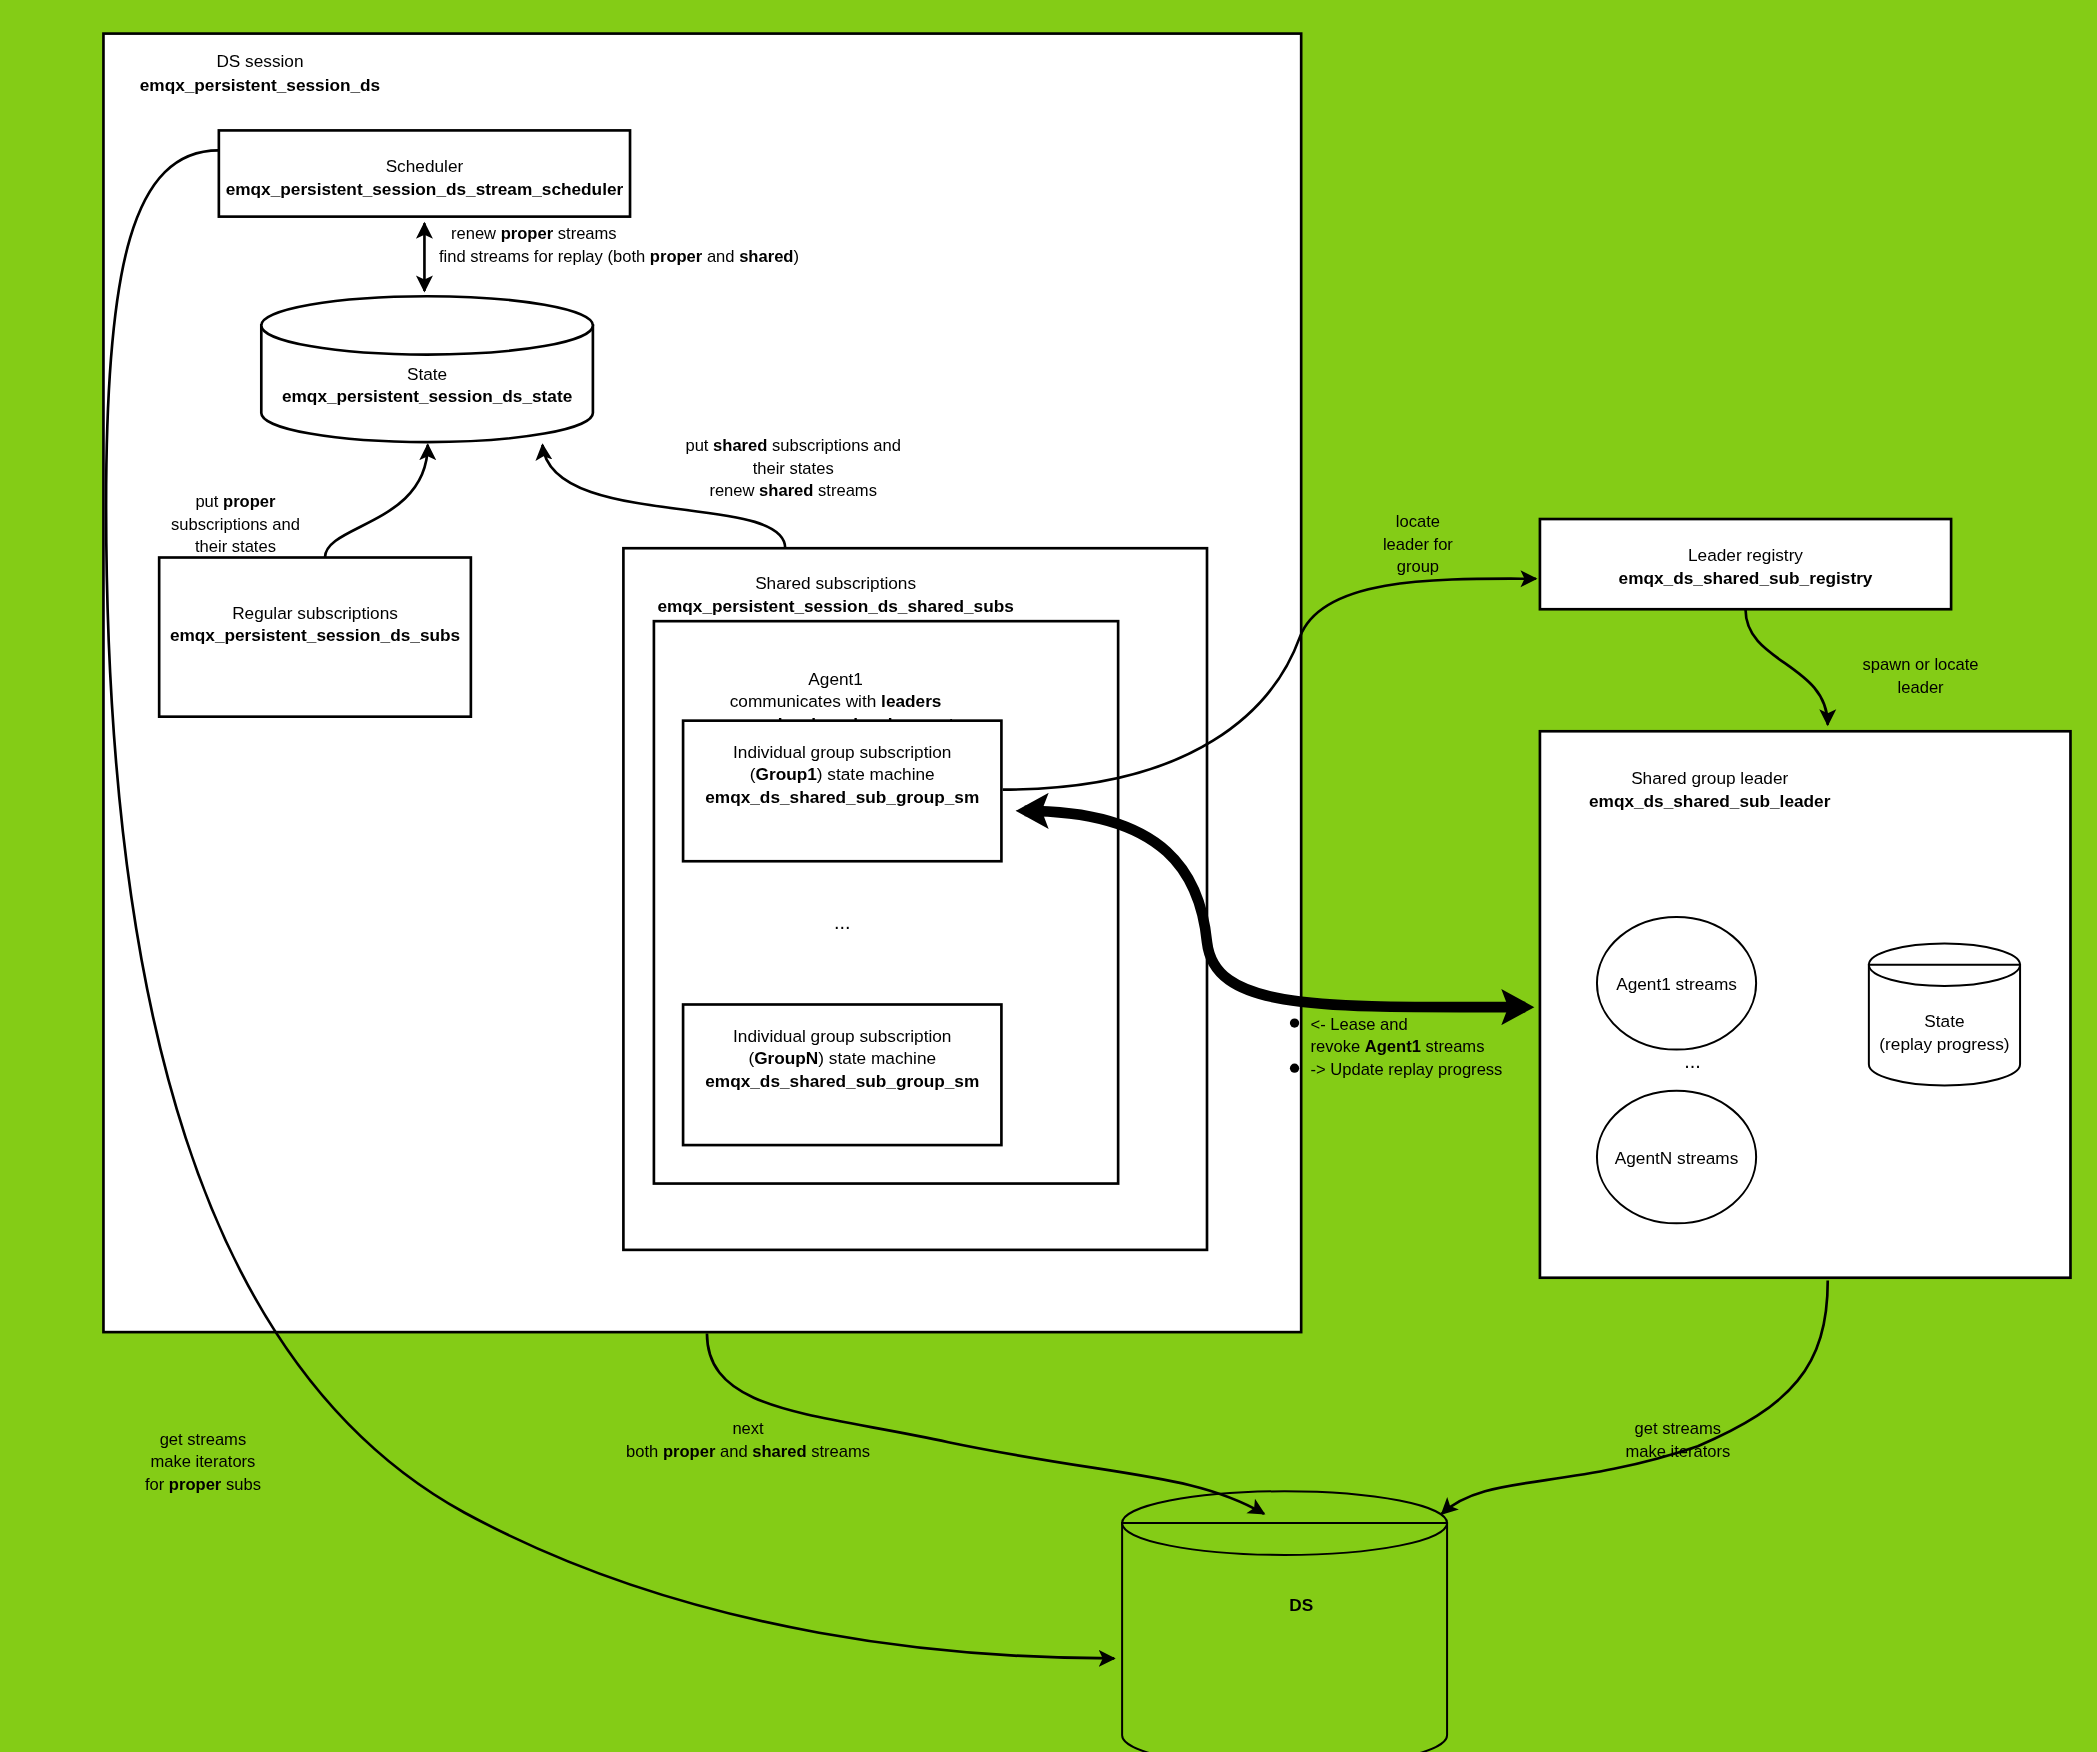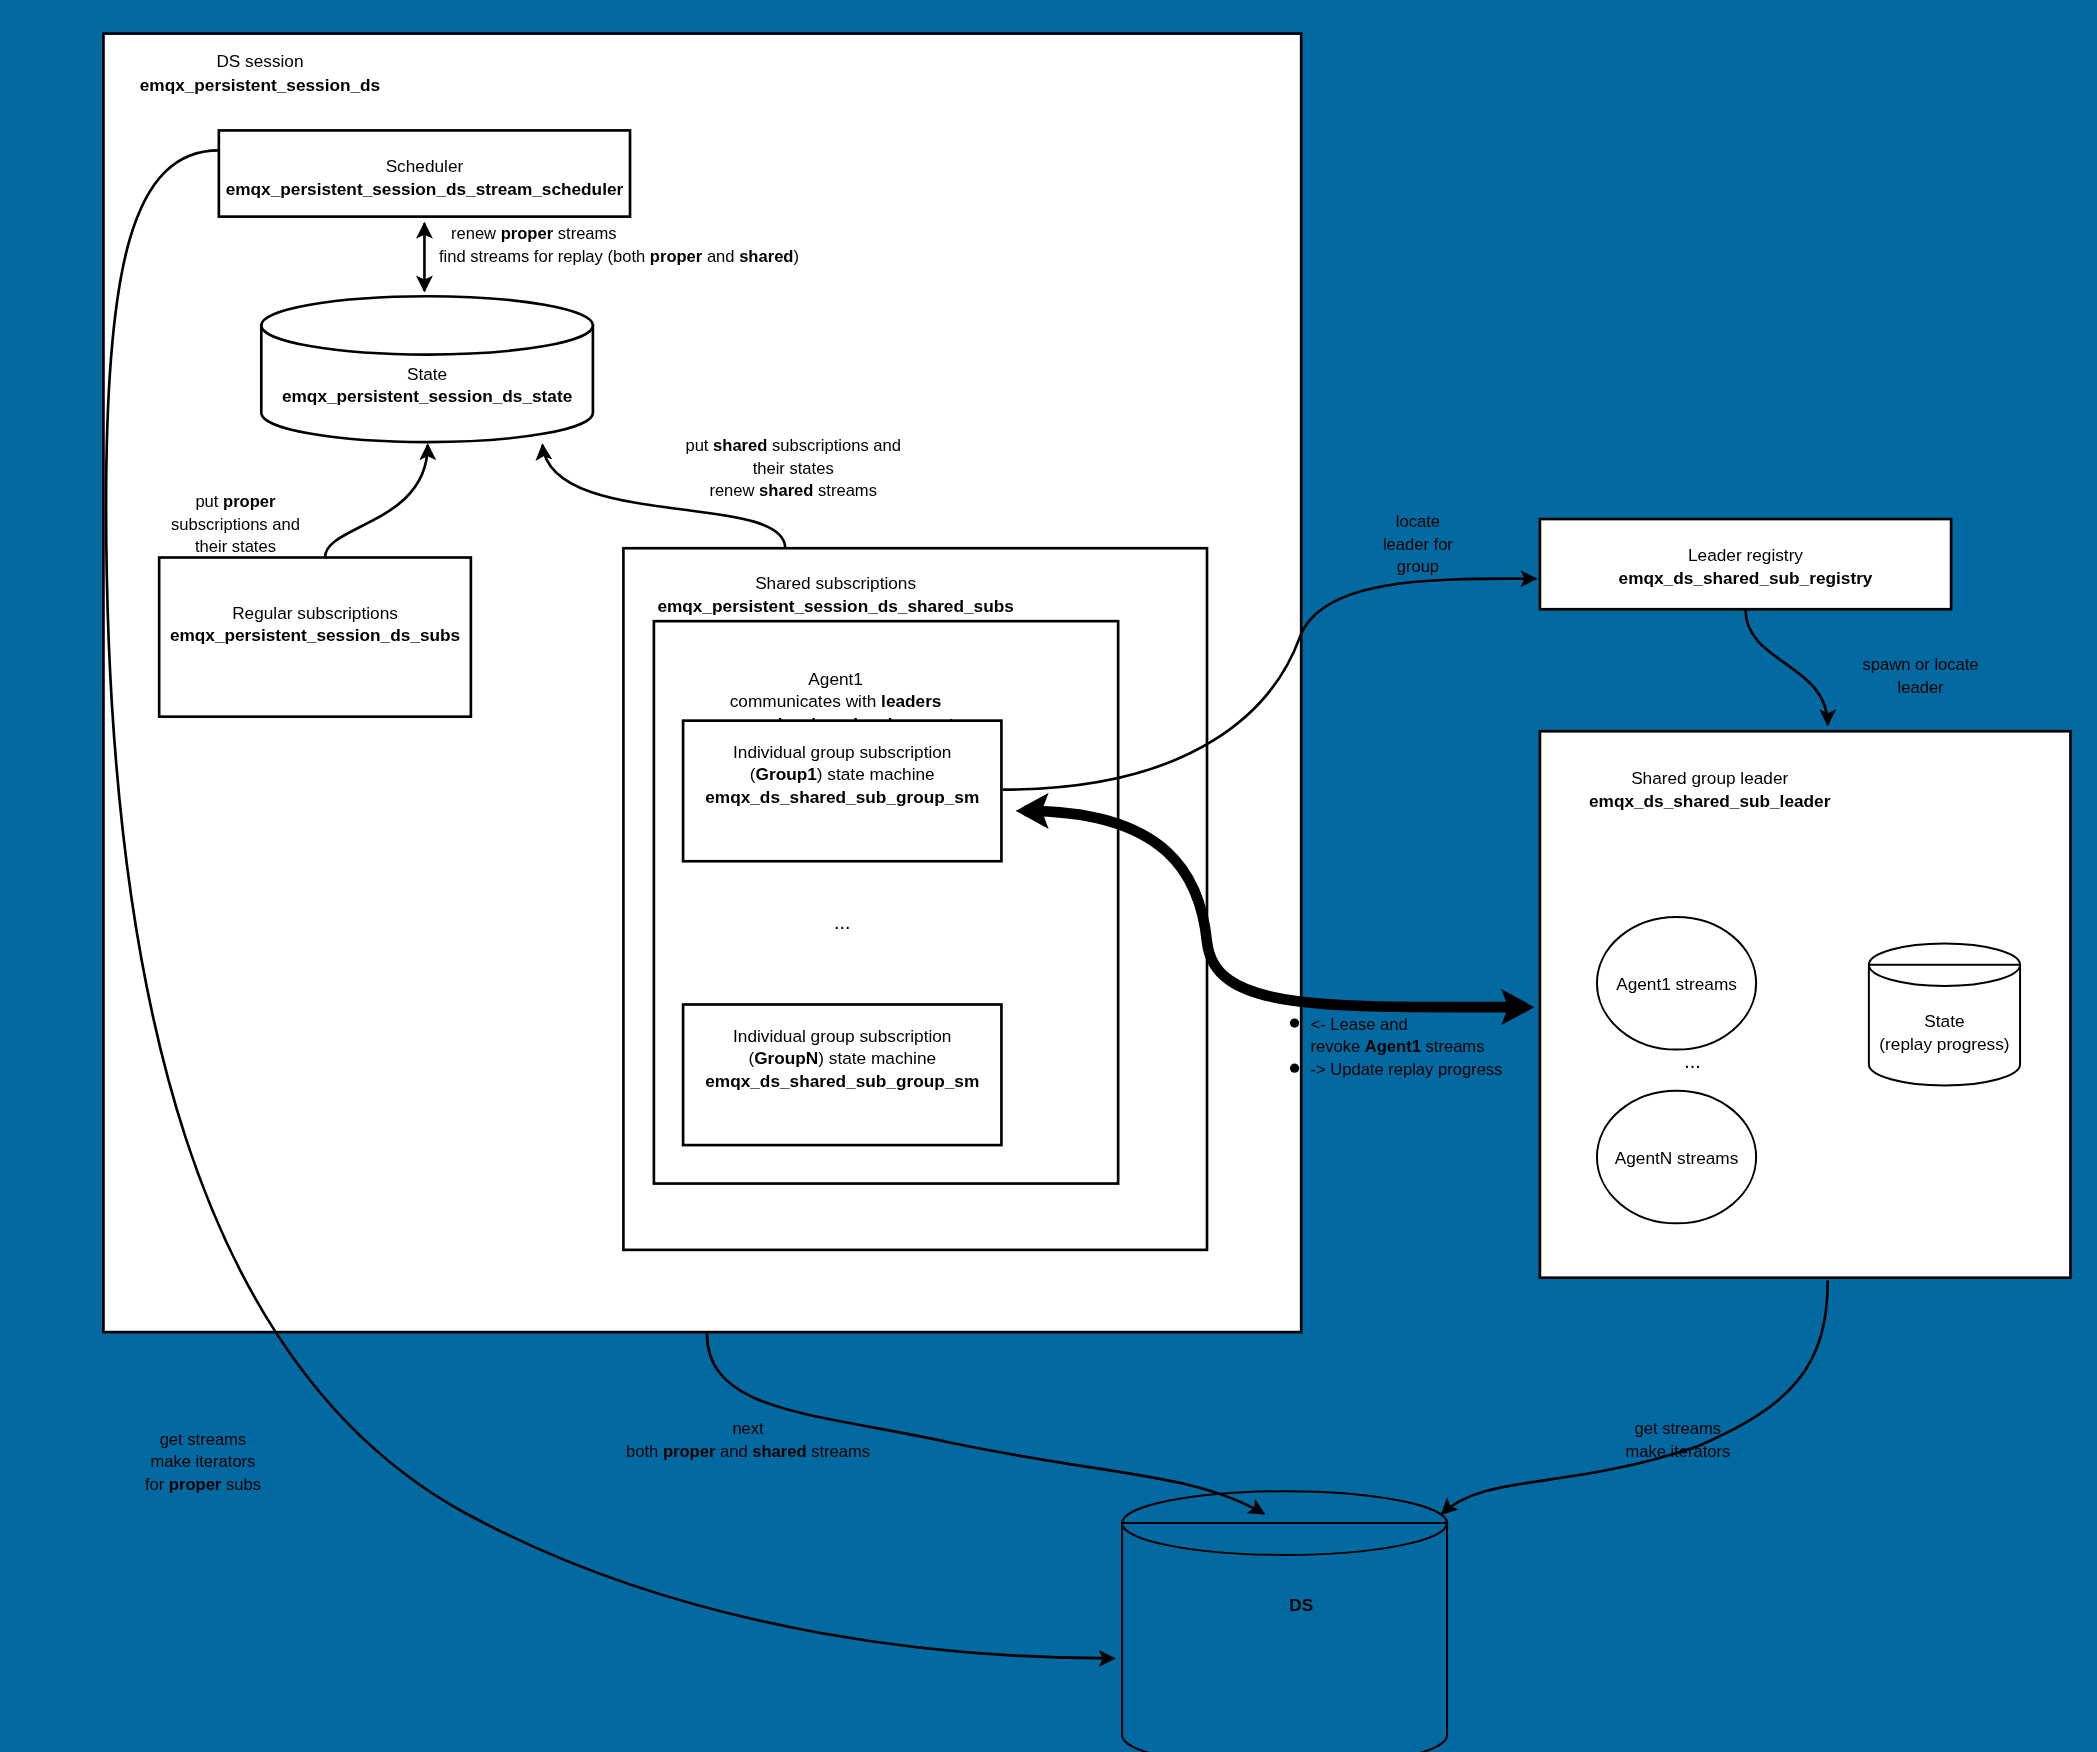--- a/index.html
+++ b/index.html
@@ -1,18 +1,18 @@
 <!DOCTYPE html>
 <html style="font-size:10.6px"><head>
 <meta charset="utf-8">
 <title>EMQX DS shared subscription architecture</title>
 <style>
   html,body{margin:0;padding:0;background:#ffffff;}
   body{font-family:"Liberation Sans","DejaVu Sans",sans-serif;}
-  #stage{position:relative;width:2097px;height:1753px;background:#0369a1;overflow:hidden;}
+  #stage{position:relative;width:2097px;height:1753px;background:#84cc16;overflow:hidden;}
   svg#diagram{position:absolute;left:0;top:0;width:2097px;height:1753px;display:block;}
   .shape{fill:#ffffff;stroke:#000000;stroke-width:4;}
   .shape-thin{fill:none;stroke:#000000;stroke-width:3;}
   .conn{fill:none;stroke:#000000;stroke-width:4;}
   .conn-thick{fill:none;stroke:#000000;stroke-width:16;stroke-linecap:butt;}
   text{fill:#000000;font-family:"Liberation Sans","DejaVu Sans",sans-serif;}
   .node{font-size:26px;}
   .node-b{font-size:26px;font-weight:bold;}
   .edge{font-size:25px;}
   .edge-b{font-size:25px;font-weight:bold;}

